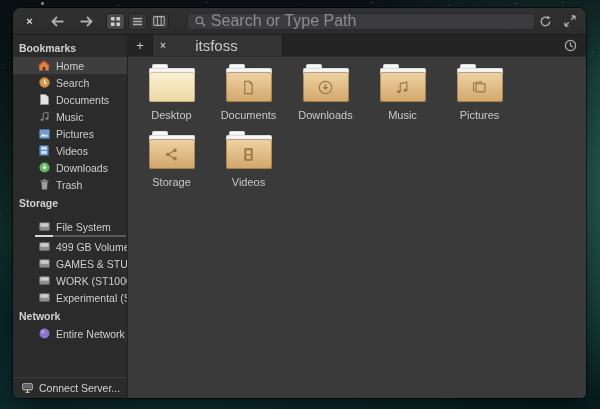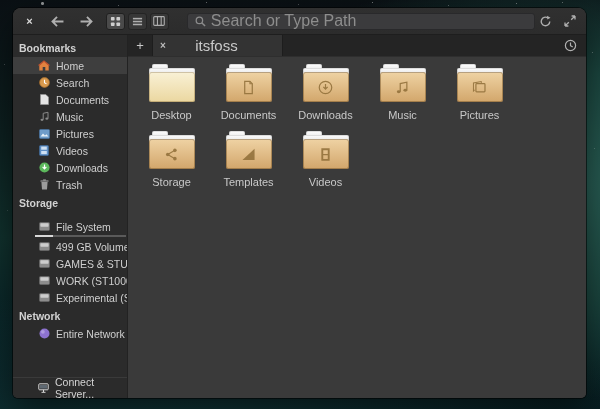--- a/index.html
+++ b/index.html
@@ -48,21 +48,21 @@
   .sb-header{padding:4px 6px 3px 6px;font-size:10.5px;font-weight:bold;color:#d2d2d2;}
   .sb-item{height:17px;display:flex;align-items:center;gap:6px;padding-left:25px;
     font-size:10.5px;color:#cfcfcf;position:relative;cursor:default;}
   .sb-item.selected{background:var(--selection_bg);}
   .sb-item.has-usage{height:20px;padding-bottom:3px;margin-top:6px;}
   .sb-icon{width:12px;height:12px;display:flex;align-items:center;justify-content:center;flex:none;}
   .sb-label{white-space:nowrap;overflow:hidden;}
   .usage{position:absolute;left:22px;right:1px;bottom:1px;height:2px;background:#5a5a5a;}
   .usage-fill{height:100%;background:#d8d8d8;}
   .connect{position:absolute;left:0;right:0;bottom:0;height:21px;border-top:1px solid #3a3a3a;
-    display:flex;align-items:center;gap:6px;padding-left:24px;font-size:10.5px;color:#d4d4d4;}
+    display:flex;align-items:center;gap:6px;padding-left:8px;font-size:10.5px;color:#d4d4d4;}
   
   .main{flex:1;display:flex;flex-direction:column;min-width:0;background:#3a3a3a;}
   .tabbar{height:22px;flex:none;background:#242424;display:flex;align-items:stretch;
     border-bottom:1px solid #2e2e2e;}
   .newtab{width:24px;display:flex;align-items:center;justify-content:center;
     color:#c9c9c9;font-size:13px;line-height:1;}
   .tab{width:131px;background:#333;border-left:1px solid #1d1d1d;border-right:1px solid #1d1d1d;
     display:flex;align-items:center;padding:0 7px;}
   .tab-close{color:#bdbdbd;font-size:10px;font-weight:bold;}
   .tab-title{flex:1;text-align:center;color:#cacaca;font-size:15px;padding-right:8px;
@@ -427,34 +427,20 @@
                 </div>
                 <div class="tile-label">Storage</div>
               </div>
               <div class="tile">
                 <div class="folder">
                   <div class="ftab"></div>
                   <div class="fback"></div>
                   <div class="ffront">
                     <span class="glyph">
                       <svg width="17" height="17" viewBox="0 0 18 18">
-                        <path d="M2.6 14.8h12.8V2.8z" fill="#8f6e38"></path>
-                      </svg>
-                    </span>
-                  </div>
-                </div>
-                <div class="tile-label">Templates</div>
-              </div>
-              <div class="tile">
-                <div class="folder">
-                  <div class="ftab"></div>
-                  <div class="fback"></div>
-                  <div class="ffront">
-                    <span class="glyph">
-                      <svg width="17" height="17" viewBox="0 0 18 18">
                         <path fill-rule="evenodd" d="M4.6 2.4h8.8v13.2H4.6zM6.6 4.4h4.8v4H6.6zM6.6 9.8h4.8v4H6.6z" fill="#8f6e38"></path>
                       </svg>
                     </span>
                   </div>
                 </div>
                 <div class="tile-label">Videos</div>
               </div>
             </div>
         </div>
       </div>

